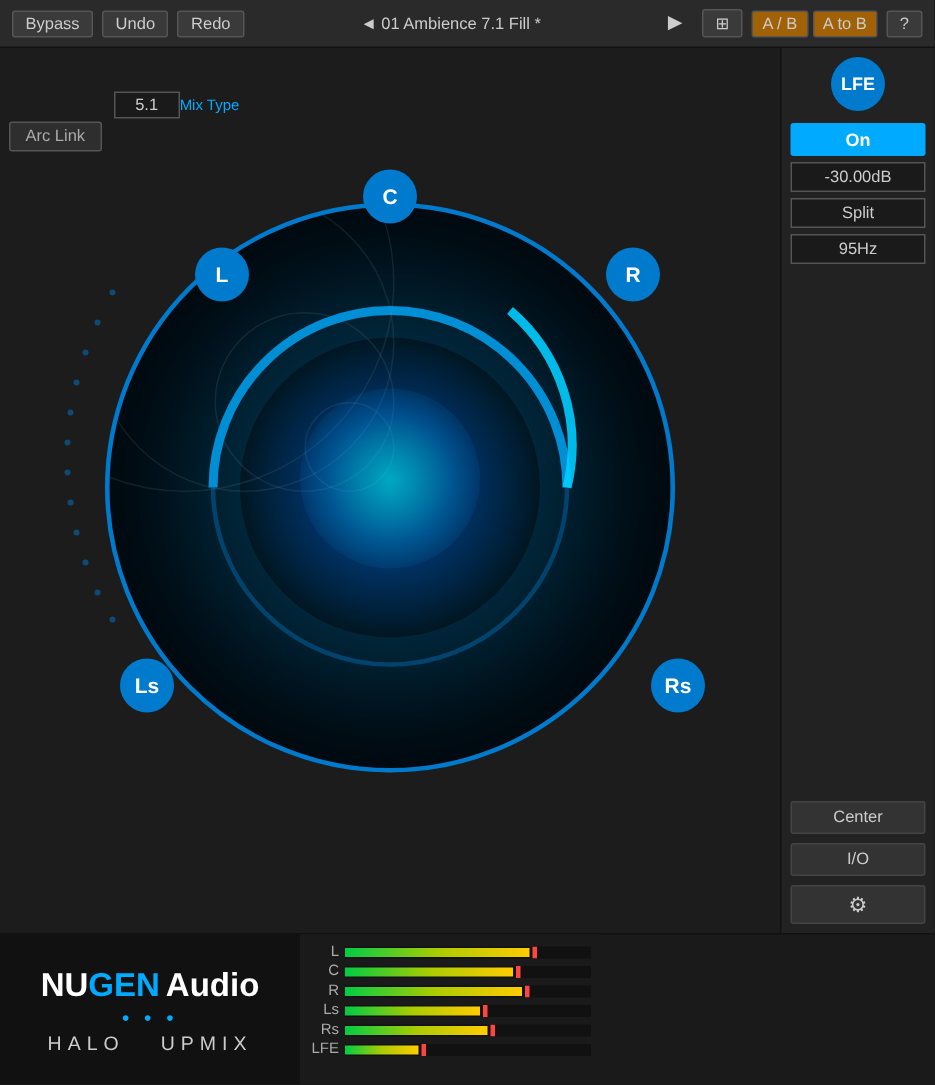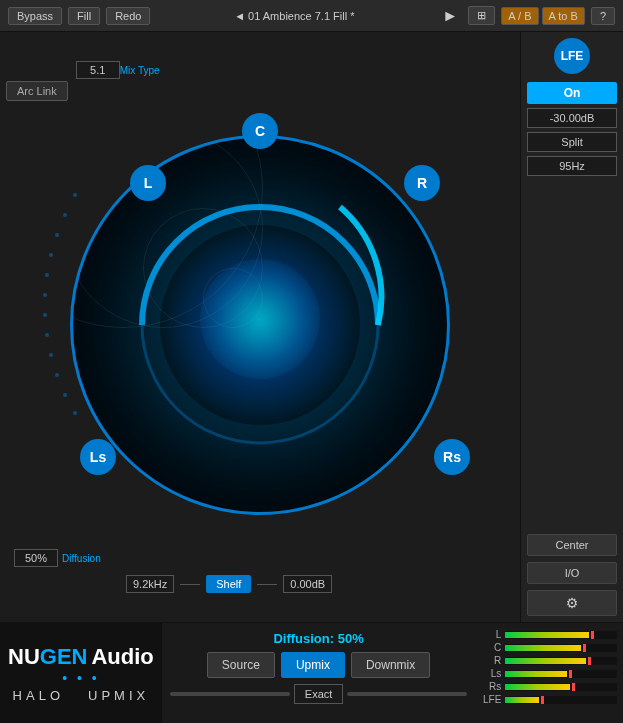--- a/index.html
+++ b/index.html
@@ -448,21 +448,21 @@
       border-radius: 50%;
       background: white;
       cursor: pointer;
     }
   </style>
 </head>
 <body>
 
 <div id="top-bar">
   <button class="top-btn">Bypass</button>
-  <button class="top-btn">Fill</button>
+  <button class="top-btn">Undo</button>
   <button class="top-btn">Redo</button>
   <span id="track-name">◄ 01 Ambience 7.1 Fill *</span>
   <button id="play-btn">►</button>
   <button class="top-btn">⊞</button>
   <div id="ab-btns">
     <button class="ab-btn">A / B</button>
     <button class="ab-btn">A to B</button>
   </div>
   <button class="top-btn">?</button>
 </div>
@@ -521,33 +521,20 @@
             <circle cx="32" cy="150" r="2"></circle>
             <circle cx="36" cy="170" r="2"></circle>
             <circle cx="42" cy="190" r="2"></circle>
             <circle cx="50" cy="210" r="2"></circle>
             <circle cx="60" cy="228" r="2"></circle>
           </g>
         </svg>
       </div>
     </div>
 
-    <div style="display:flex;flex-direction:column;gap:4px;padding-left:0px;">
-      <div id="diffusion-row">
-        <div class="diffusion-box">50%</div>
-        <div class="diffusion-label">Diffusion</div>
-      </div>
-      <div id="eq-row">
-        <div class="eq-value">9.2kHz</div>
-        <div class="eq-line"></div>
-        <button class="shelf-btn">Shelf</button>
-        <div class="eq-line"></div>
-        <div class="eq-value">0.00dB</div>
-      </div>
-    </div>
   </div>
 
   <div id="right-panel">
     <div id="lfe-label">LFE</div>
     <button class="lfe-btn">On</button>
     <div class="lfe-param-box">-30.00dB</div>
     <div class="lfe-param-box">Split</div>
     <div class="lfe-param-box">95Hz</div>
     <div id="lfe-spacer"></div>
     <button class="side-btn">Center</button>
@@ -564,33 +551,20 @@
       <span style="font-size:22px;font-weight:bold;color:#00aaff;">GEN</span>
       <span style="font-size:22px;font-weight:bold;color:white;margin-left:4px;">Audio</span>
     </div>
     <div style="color:#00aaff;font-size:14px;letter-spacing:3px;">• • •</div>
     <div style="display:flex;gap:24px;color:#ccc;font-size:13px;letter-spacing:4px;margin-top:2px;">
       <span>HALO</span>
       <span>UPMIX</span>
     </div>
   </div>
 
-  <div id="status-area">
-    <div id="diffusion-status">Diffusion: 50%</div>
-    <div id="bottom-btns">
-      <button class="bottom-action-btn">Source</button>
-      <button class="bottom-action-btn active">Upmix</button>
-      <button class="bottom-action-btn">Downmix</button>
-    </div>
-    <div id="exact-row">
-      <div class="exact-slider"></div>
-      <button class="exact-btn">Exact</button>
-      <div class="exact-slider"></div>
-    </div>
-  </div>
 
   <div id="vu-area">
   <div class="vu-row">
         <div class="vu-label">L</div>
         <div class="vu-bar-container">
           <div class="vu-bar" style="width: 75%;"></div>
           <div class="vu-peak"></div>
         </div>
       </div>
       <div class="vu-row">

